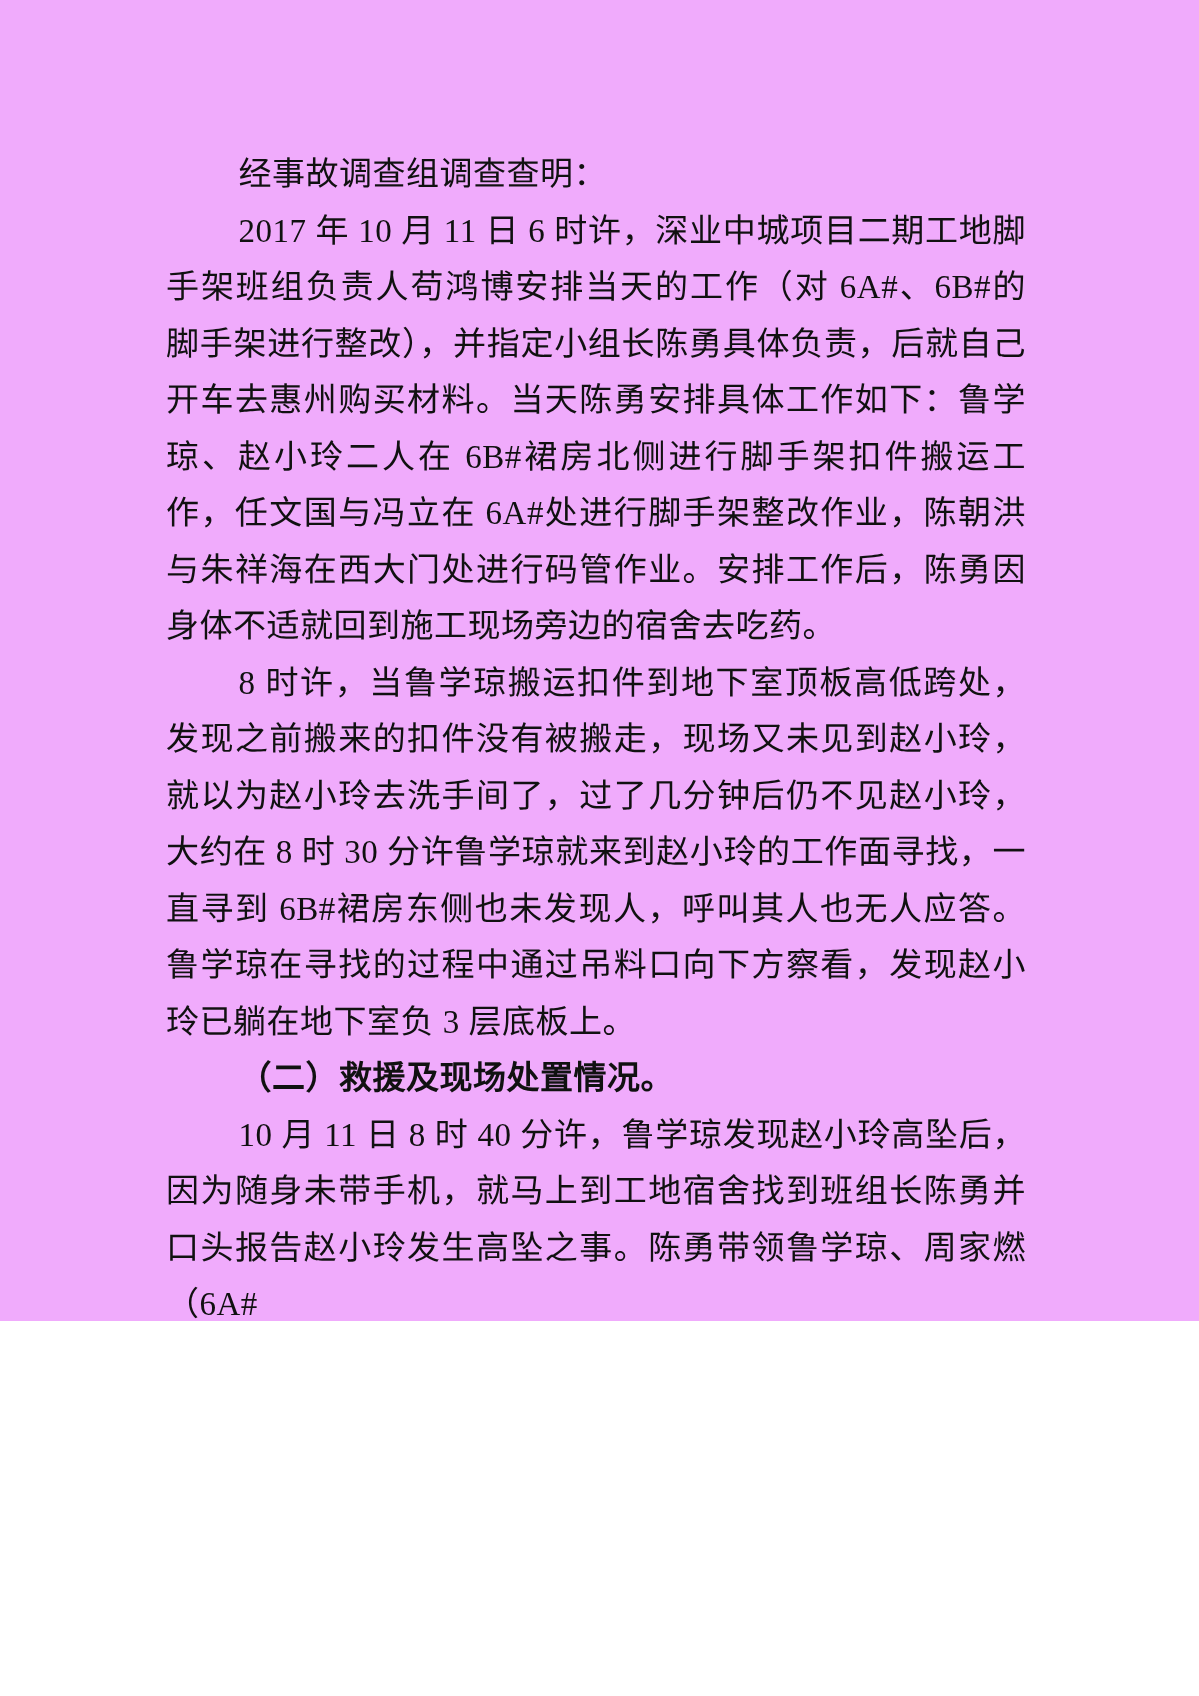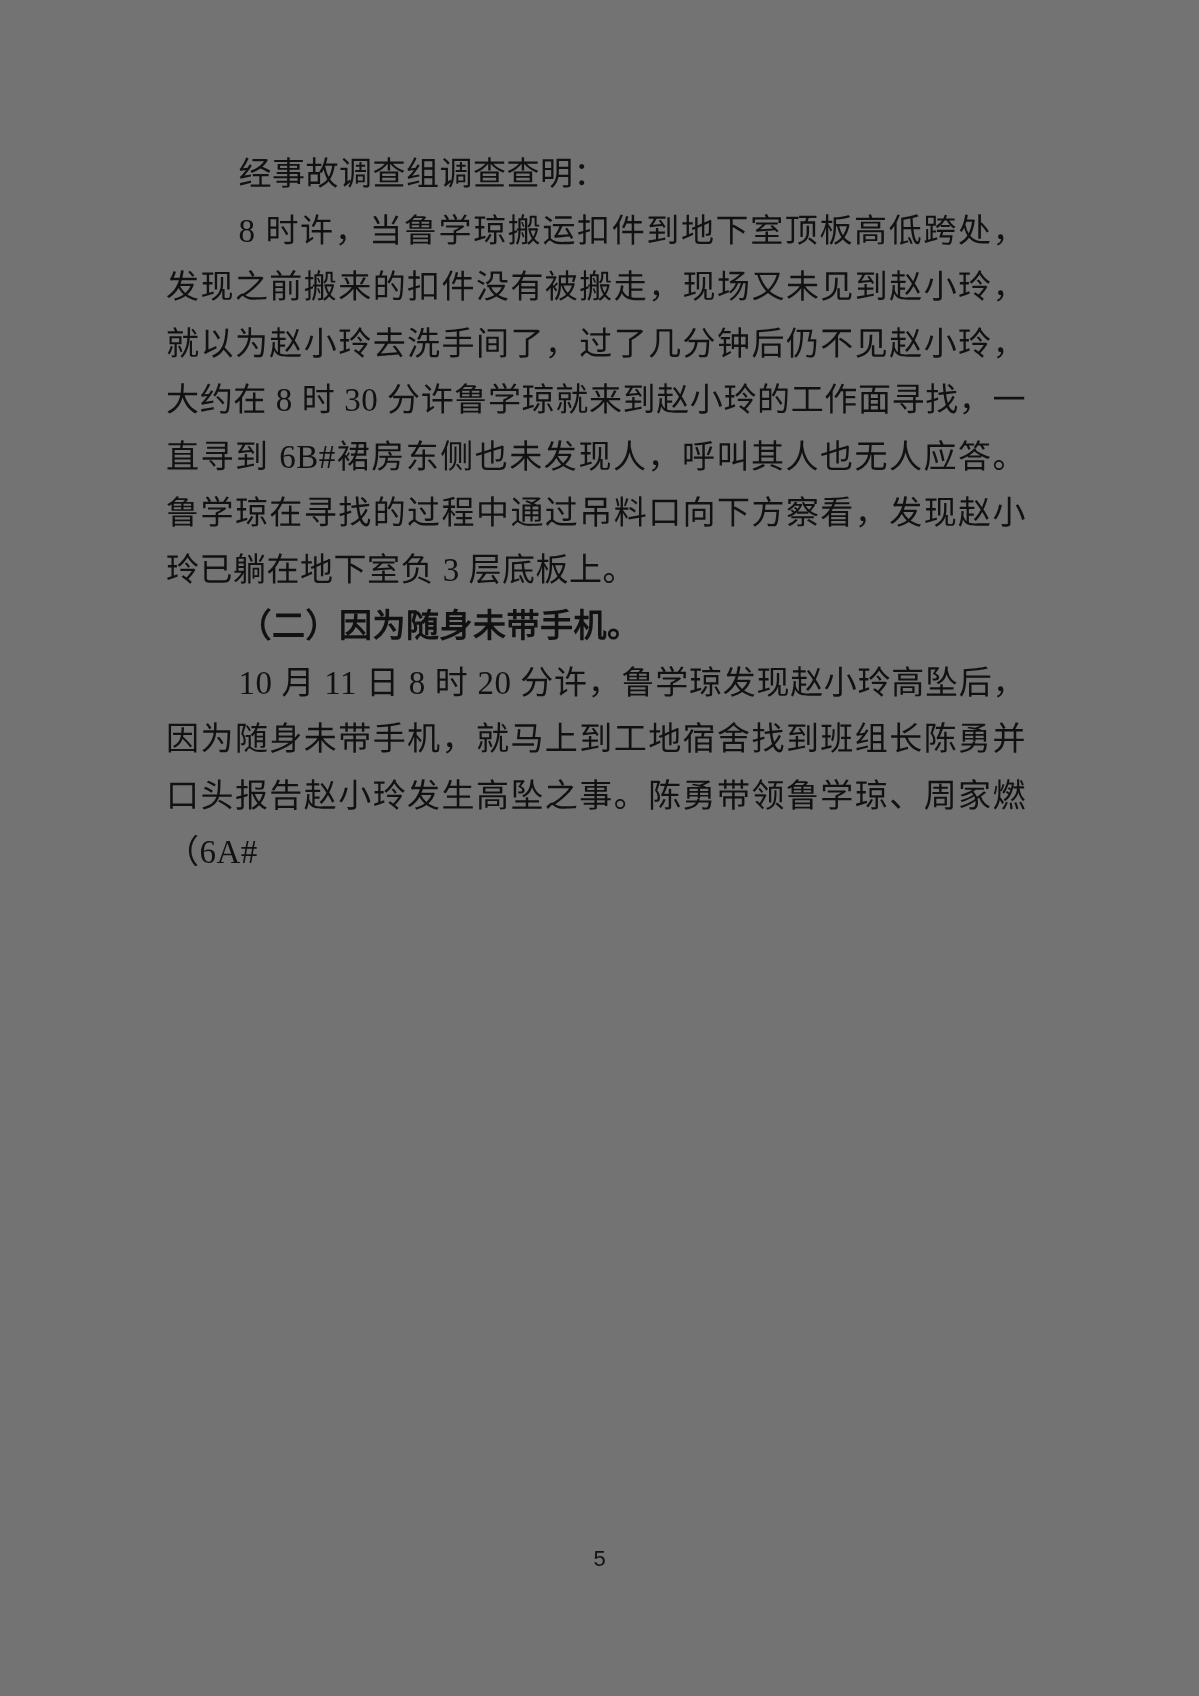--- a/index.html
+++ b/index.html
@@ -3,22 +3,22 @@
 <meta charset="utf-8">
 <style>
   html, body {
     margin: 0;
     padding: 0;
     background: #ffffff;
   }
   .page {
     position: relative;
     width: 1199px;
-    height: 1696px;
-    background: #737373;
+    height: 1321px;
+    background: #f0abfc;
     color: #111111;
     overflow: hidden;
     font-family: "Liberation Serif", "DejaVu Serif", serif;
   }
   .doc-body {
     position: absolute;
     left: 166px;
     top: 146px;
     width: 860px;
   }
@@ -49,20 +49,21 @@
     font-size: 22px;
     color: #111111;
   }
 </style>
 </head>
 <body>
 
 <div class="page">
   <div class="doc-body">
       <p class="para body">经事故调查组调查查明：</p>
+      <p class="para body">2017 年 10 月 11 日 6 时许，深业中城项目二期工地脚手架班组负责人苟鸿博安排当天的工作（对 6A#、6B#的脚手架进行整改），并指定小组长陈勇具体负责，后就自己开车去惠州购买材料。当天陈勇安排具体工作如下：鲁学琼、赵小玲二人在 6B#裙房北侧进行脚手架扣件搬运工作，任文国与冯立在 6A#处进行脚手架整改作业，陈朝洪与朱祥海在西大门处进行码管作业。安排工作后，陈勇因身体不适就回到施工现场旁边的宿舍去吃药。</p>
       <p class="para body">8 时许，当鲁学琼搬运扣件到地下室顶板高低跨处，发现之前搬来的扣件没有被搬走，现场又未见到赵小玲，就以为赵小玲去洗手间了，过了几分钟后仍不见赵小玲，大约在 8 时 30 分许鲁学琼就来到赵小玲的工作面寻找，一直寻到 6B#裙房东侧也未发现人，呼叫其人也无人应答。鲁学琼在寻找的过程中通过吊料口向下方察看，发现赵小玲已躺在地下室负 3 层底板上。</p>
-      <p class="para heading">（二）因为随身未带手机。</p>
-      <p class="para body">10 月 11 日 8 时 20 分许，鲁学琼发现赵小玲高坠后，因为随身未带手机，就马上到工地宿舍找到班组长陈勇并口头报告赵小玲发生高坠之事。陈勇带领鲁学琼、周家燃（6A#</p>
+      <p class="para heading">（二）救援及现场处置情况。</p>
+      <p class="para body">10 月 11 日 8 时 40 分许，鲁学琼发现赵小玲高坠后，因为随身未带手机，就马上到工地宿舍找到班组长陈勇并口头报告赵小玲发生高坠之事。陈勇带领鲁学琼、周家燃（6A#</p>
     </div>
   <div class="footer">
     <span class="page-number">5</span>
   </div>
 </div>
 
 </body></html>

